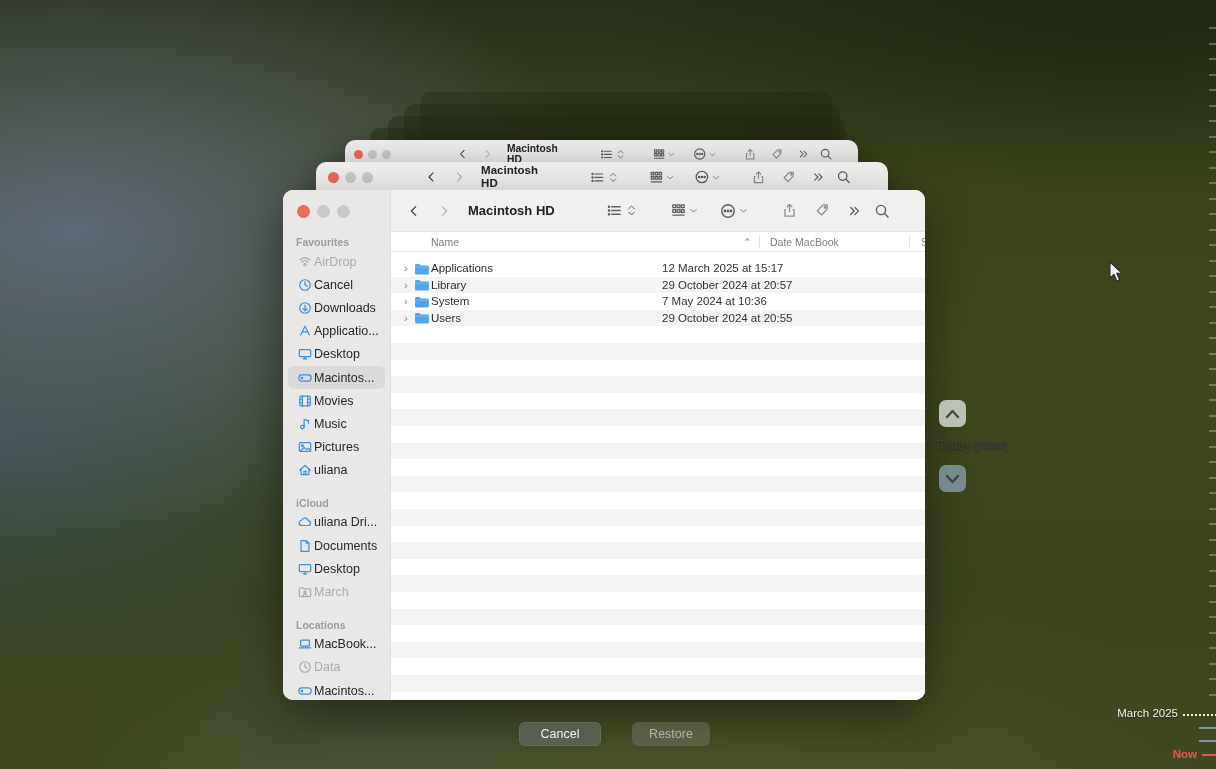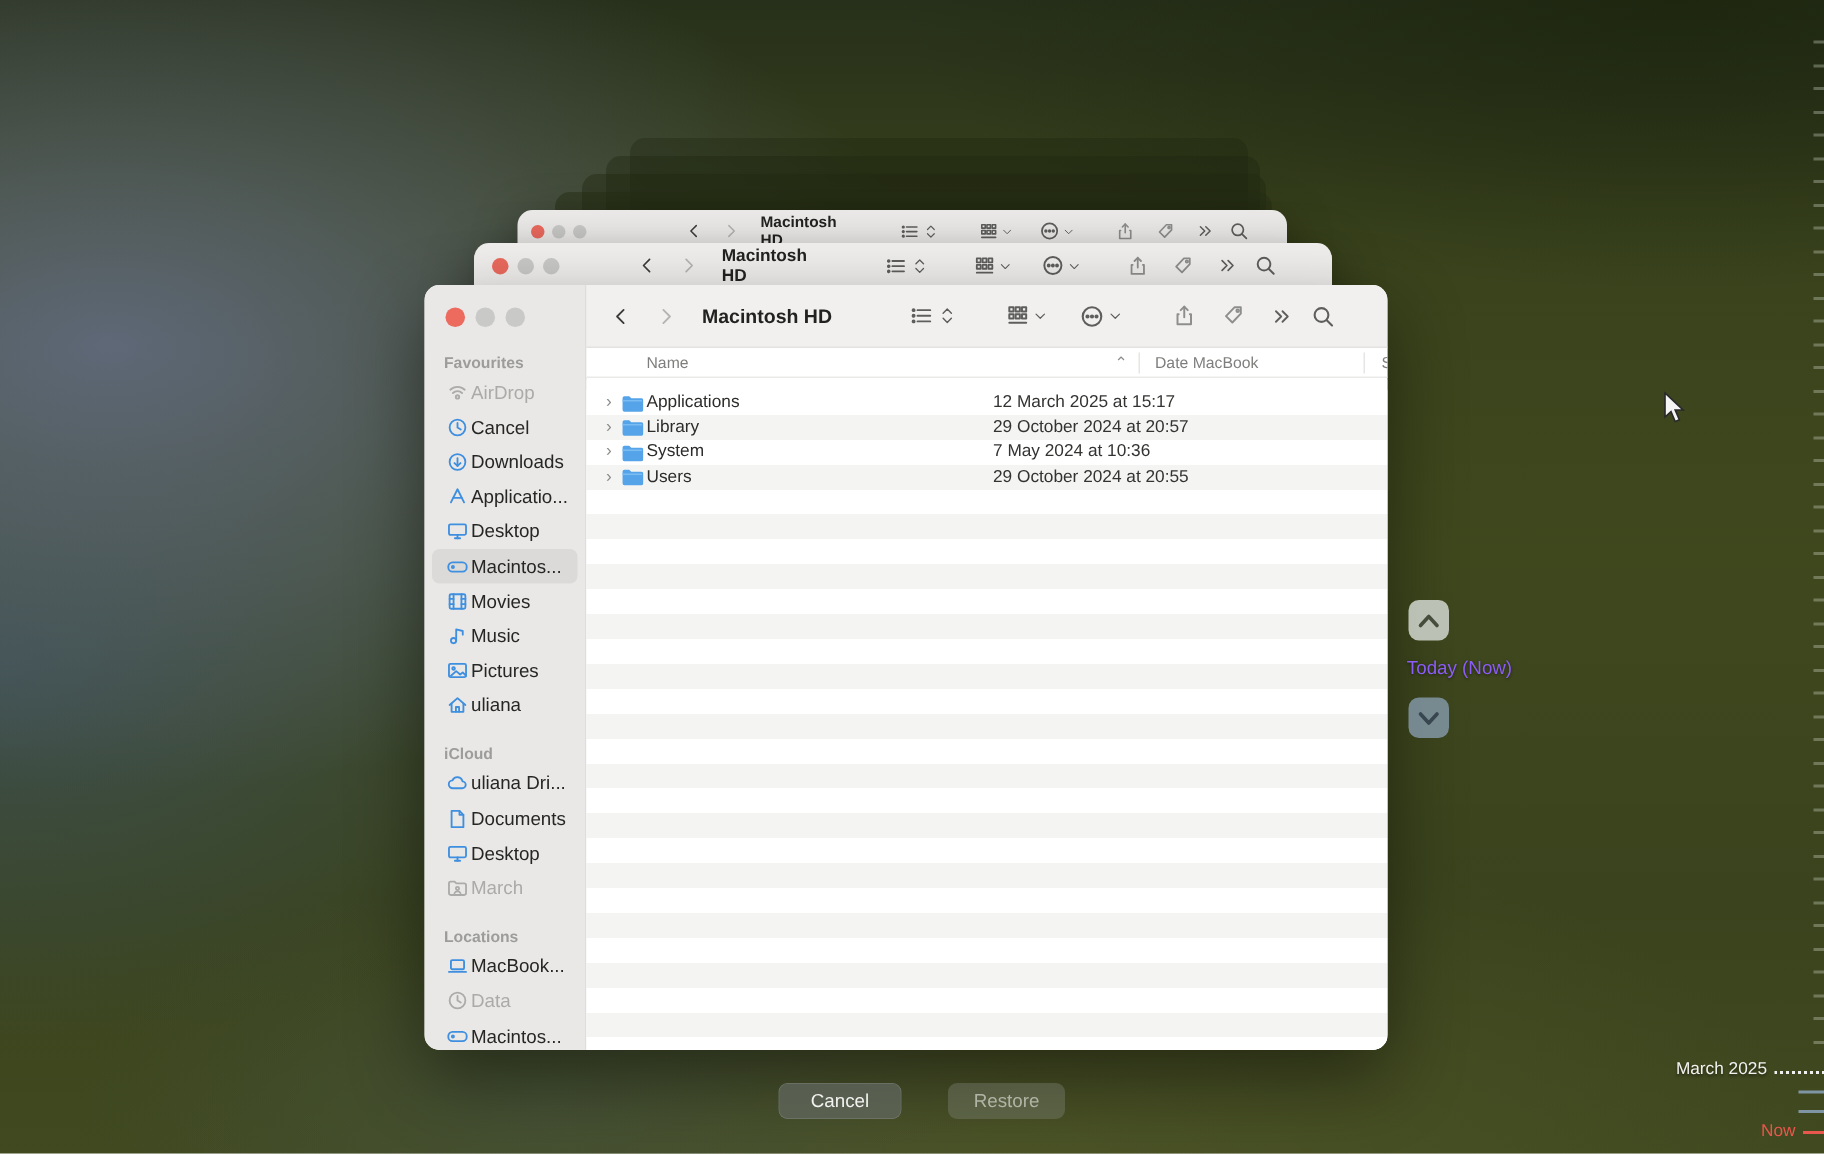--- a/index.html
+++ b/index.html
@@ -55,21 +55,21 @@
   .frow { position:absolute; left:0; right:0; height:16.6px; display:flex; align-items:center; font-size:11.5px; color:#2c2c2a; }
   .frow .disc { position:absolute; left:13px; color:#8a8a88; }
   .frow .ficon { position:absolute; left:23px; top:2.5px; }
   .frow .fname { position:absolute; left:40px; }
   .frow .fdate { position:absolute; left:271px; color:#333331; }
 
   
   .tm-btn { position:absolute; width:27px; height:27px; border-radius:7px; display:flex; align-items:center; justify-content:center; }
   #tm-up { left:939px; top:400px; background:rgba(206,211,203,.88); }
   #tm-down { left:939px; top:465px; background:rgba(128,148,160,.88); }
-  #tm-label { position:absolute; left:918px; top:438px; width:110px; text-align:center; color:#8b5cf6; font-size:12.5px; text-shadow:0 1px 2px rgba(0,0,0,.5); }
+  #tm-label { position:absolute; left:918px; top:438px; width:110px; text-align:center; color:#404040; font-size:12.5px; text-shadow:0 1px 2px rgba(0,0,0,.5); }
   .action-btn { position:absolute; top:722px; height:24px; border-radius:6px; font-size:12.5px; display:flex; align-items:center; justify-content:center; border:none;margin-left:12px; }
   #cancel-btn { left:507px; width:82px; background:rgba(96,102,92,.78); color:#f2f2f0; box-shadow:inset 0 0 0 .5px rgba(255,255,255,.15); }
   #restore-btn { left:620px; width:78px; background:rgba(118,124,108,.45); color:rgba(205,210,198,.75); }
 
   
   .tick { position:absolute; right:0; height:2px; }
   .tick.minor { width:7px; background:rgba(225,230,218,.32); }
   #tick-march { top:714px; width:33px; background:repeating-linear-gradient(90deg,#f0f0ee 0 2px, rgba(0,0,0,0) 2px 4px); }
   .tick.mid { width:17px; }
   #tick-now { top:754px; width:14px; }
@@ -662,19 +662,19 @@
     <div class="tick minor" style="top: 647px;"></div>
     <div class="tick minor" style="top: 662.5px;"></div>
     <div class="tick minor" style="top: 678px;"></div>
     <div class="tick minor" style="top: 693.5px;"></div>
   </div>
 <div class="tick" id="tick-march"></div>
 <div class="tick mid" style="top: 727px; background: rgb(128, 149, 163);"></div>
 <div class="tick mid" style="top: 740px; background: rgb(128, 149, 163);"></div>
 <div class="tick" id="tick-now" style="background: rgb(232, 87, 77);"></div>
 <div id="lbl-march">March 2025</div>
-<div id="lbl-now" style="color: rgb(232, 87, 77);">Now</div>
+<div id="lbl-now" style="color: rgb(232, 87, 77); font-weight: bold;">Now</div>
 
 <div id="cursor">
   <svg width="16" height="22" viewBox="0 0 16 22">
       <path d="M1,1 L1,17 L5,13.4 L7.8,20 L10.6,18.8 L7.8,12.3 L13,12.3 Z" fill="#f5f5f5" stroke="#2a2a2a" stroke-width="1.1"></path>
     </svg>
 </div>
 
 </body></html>

